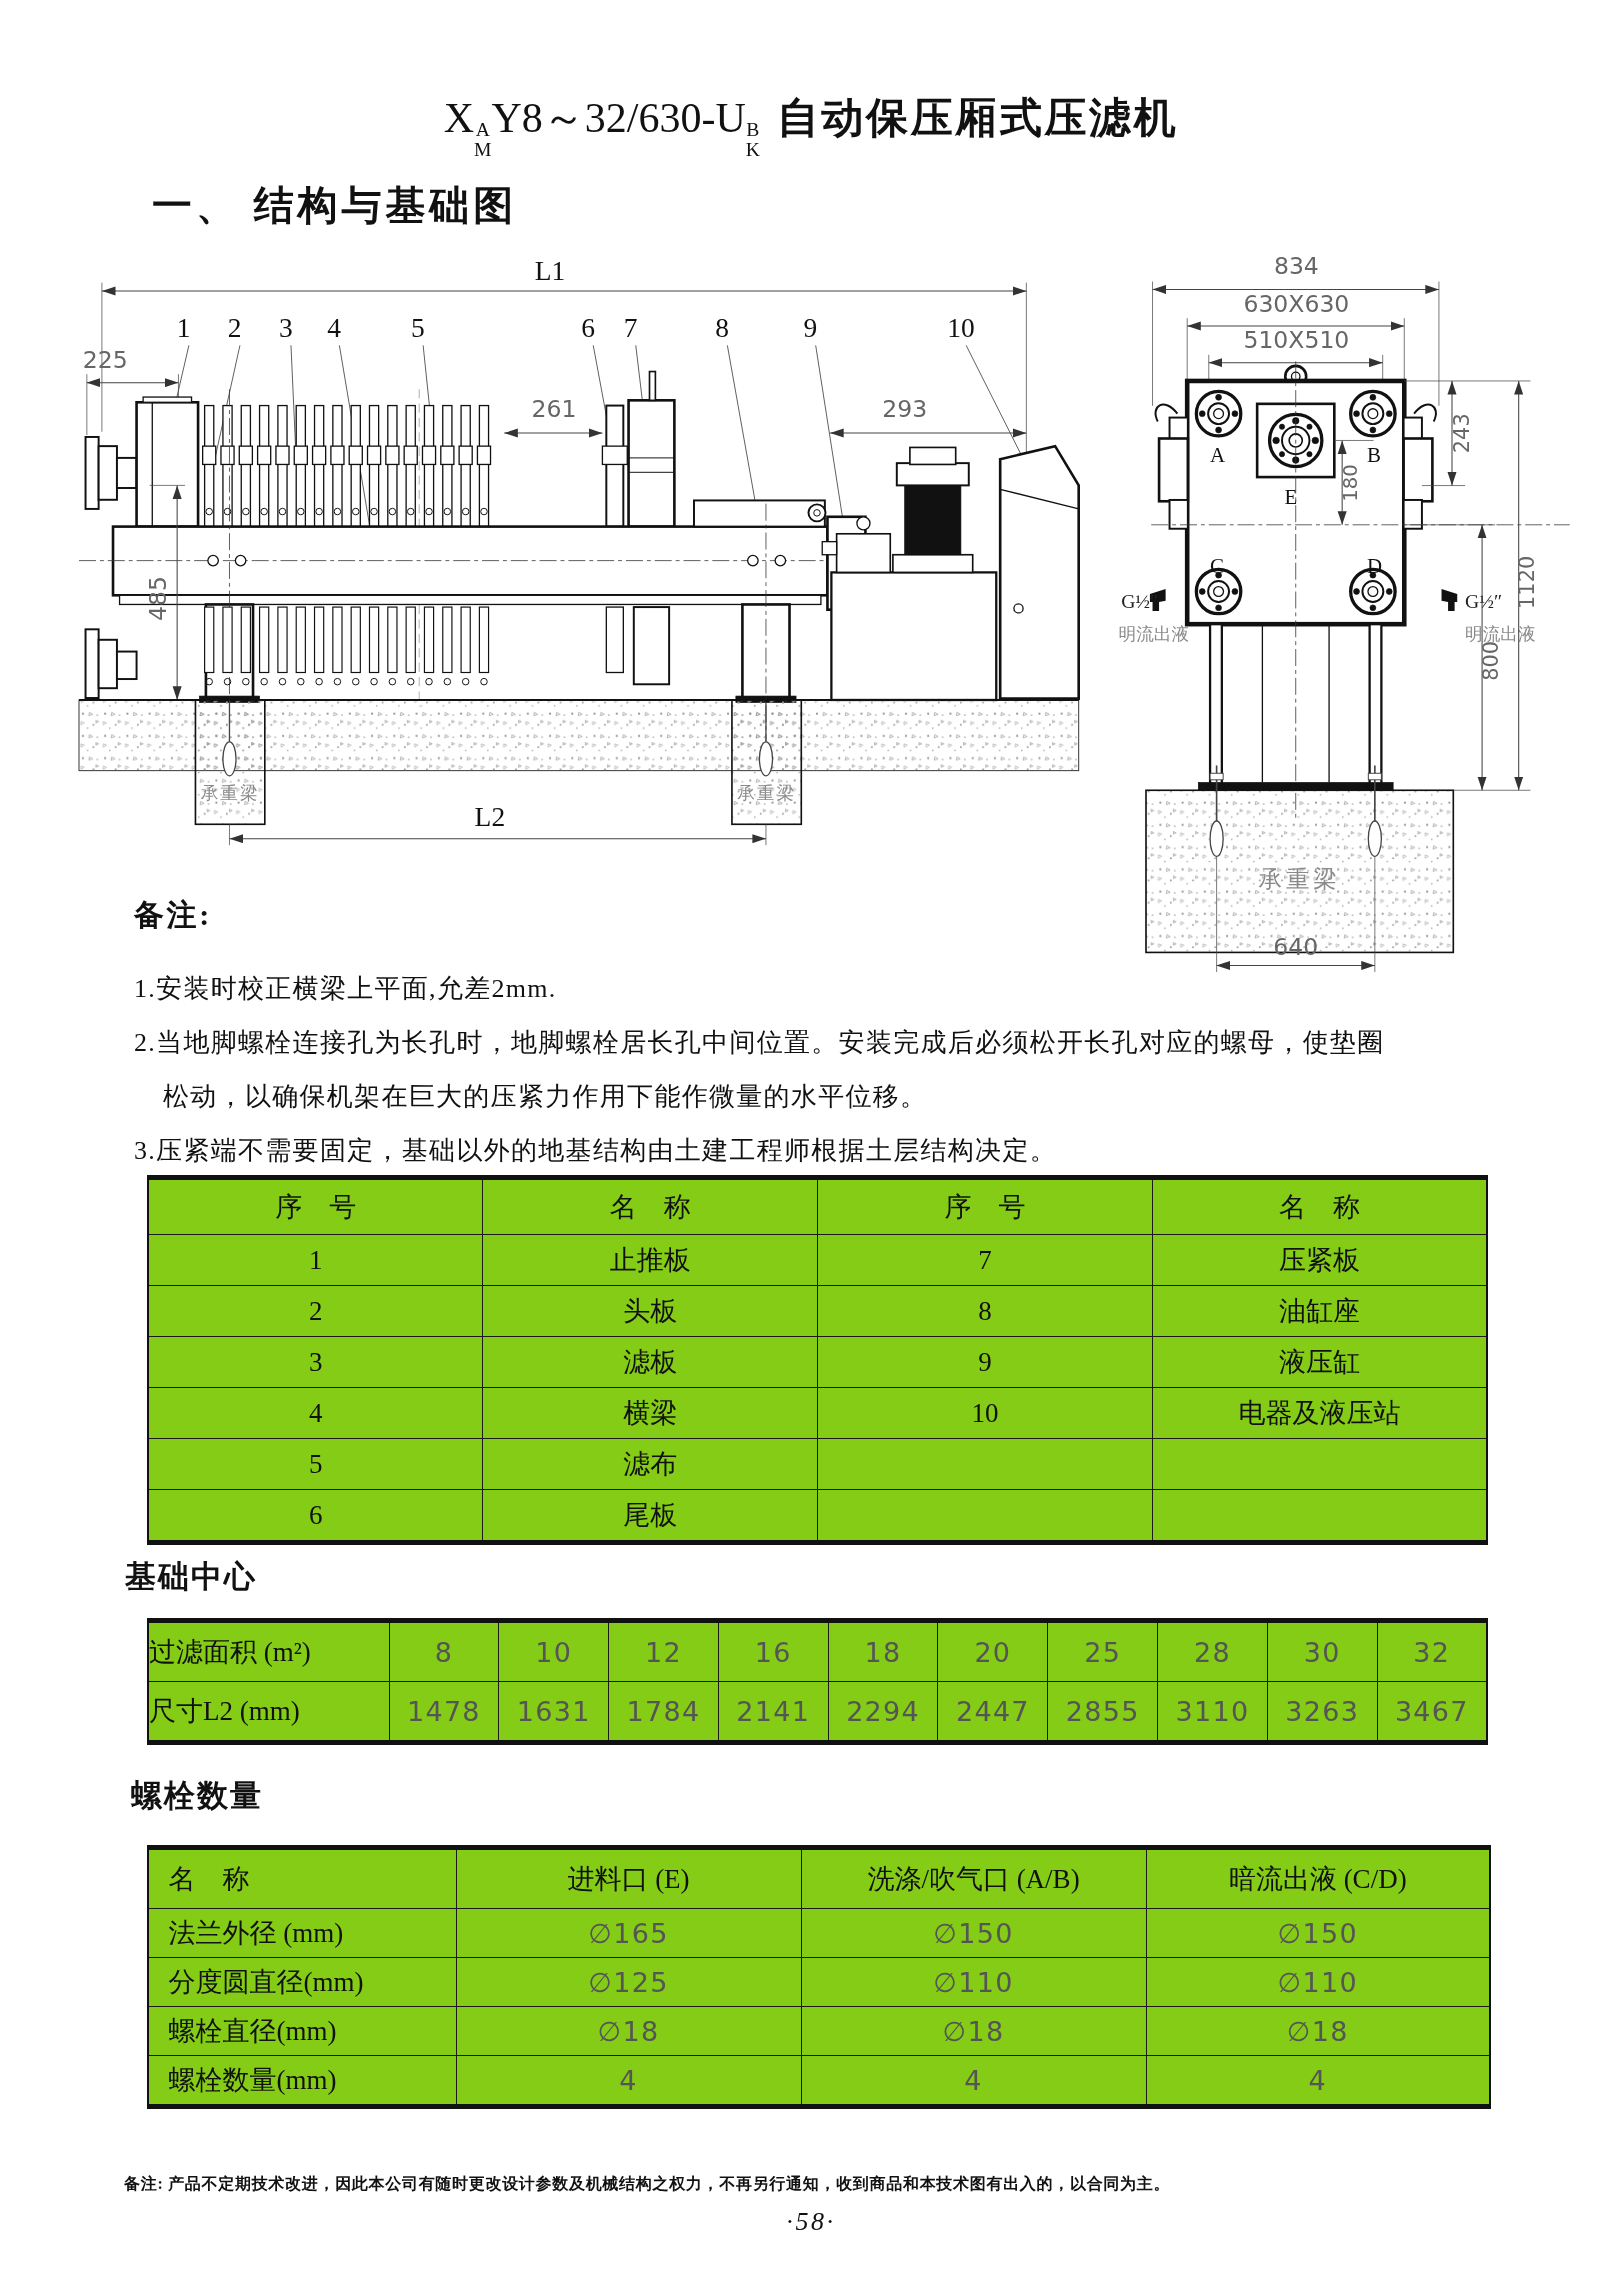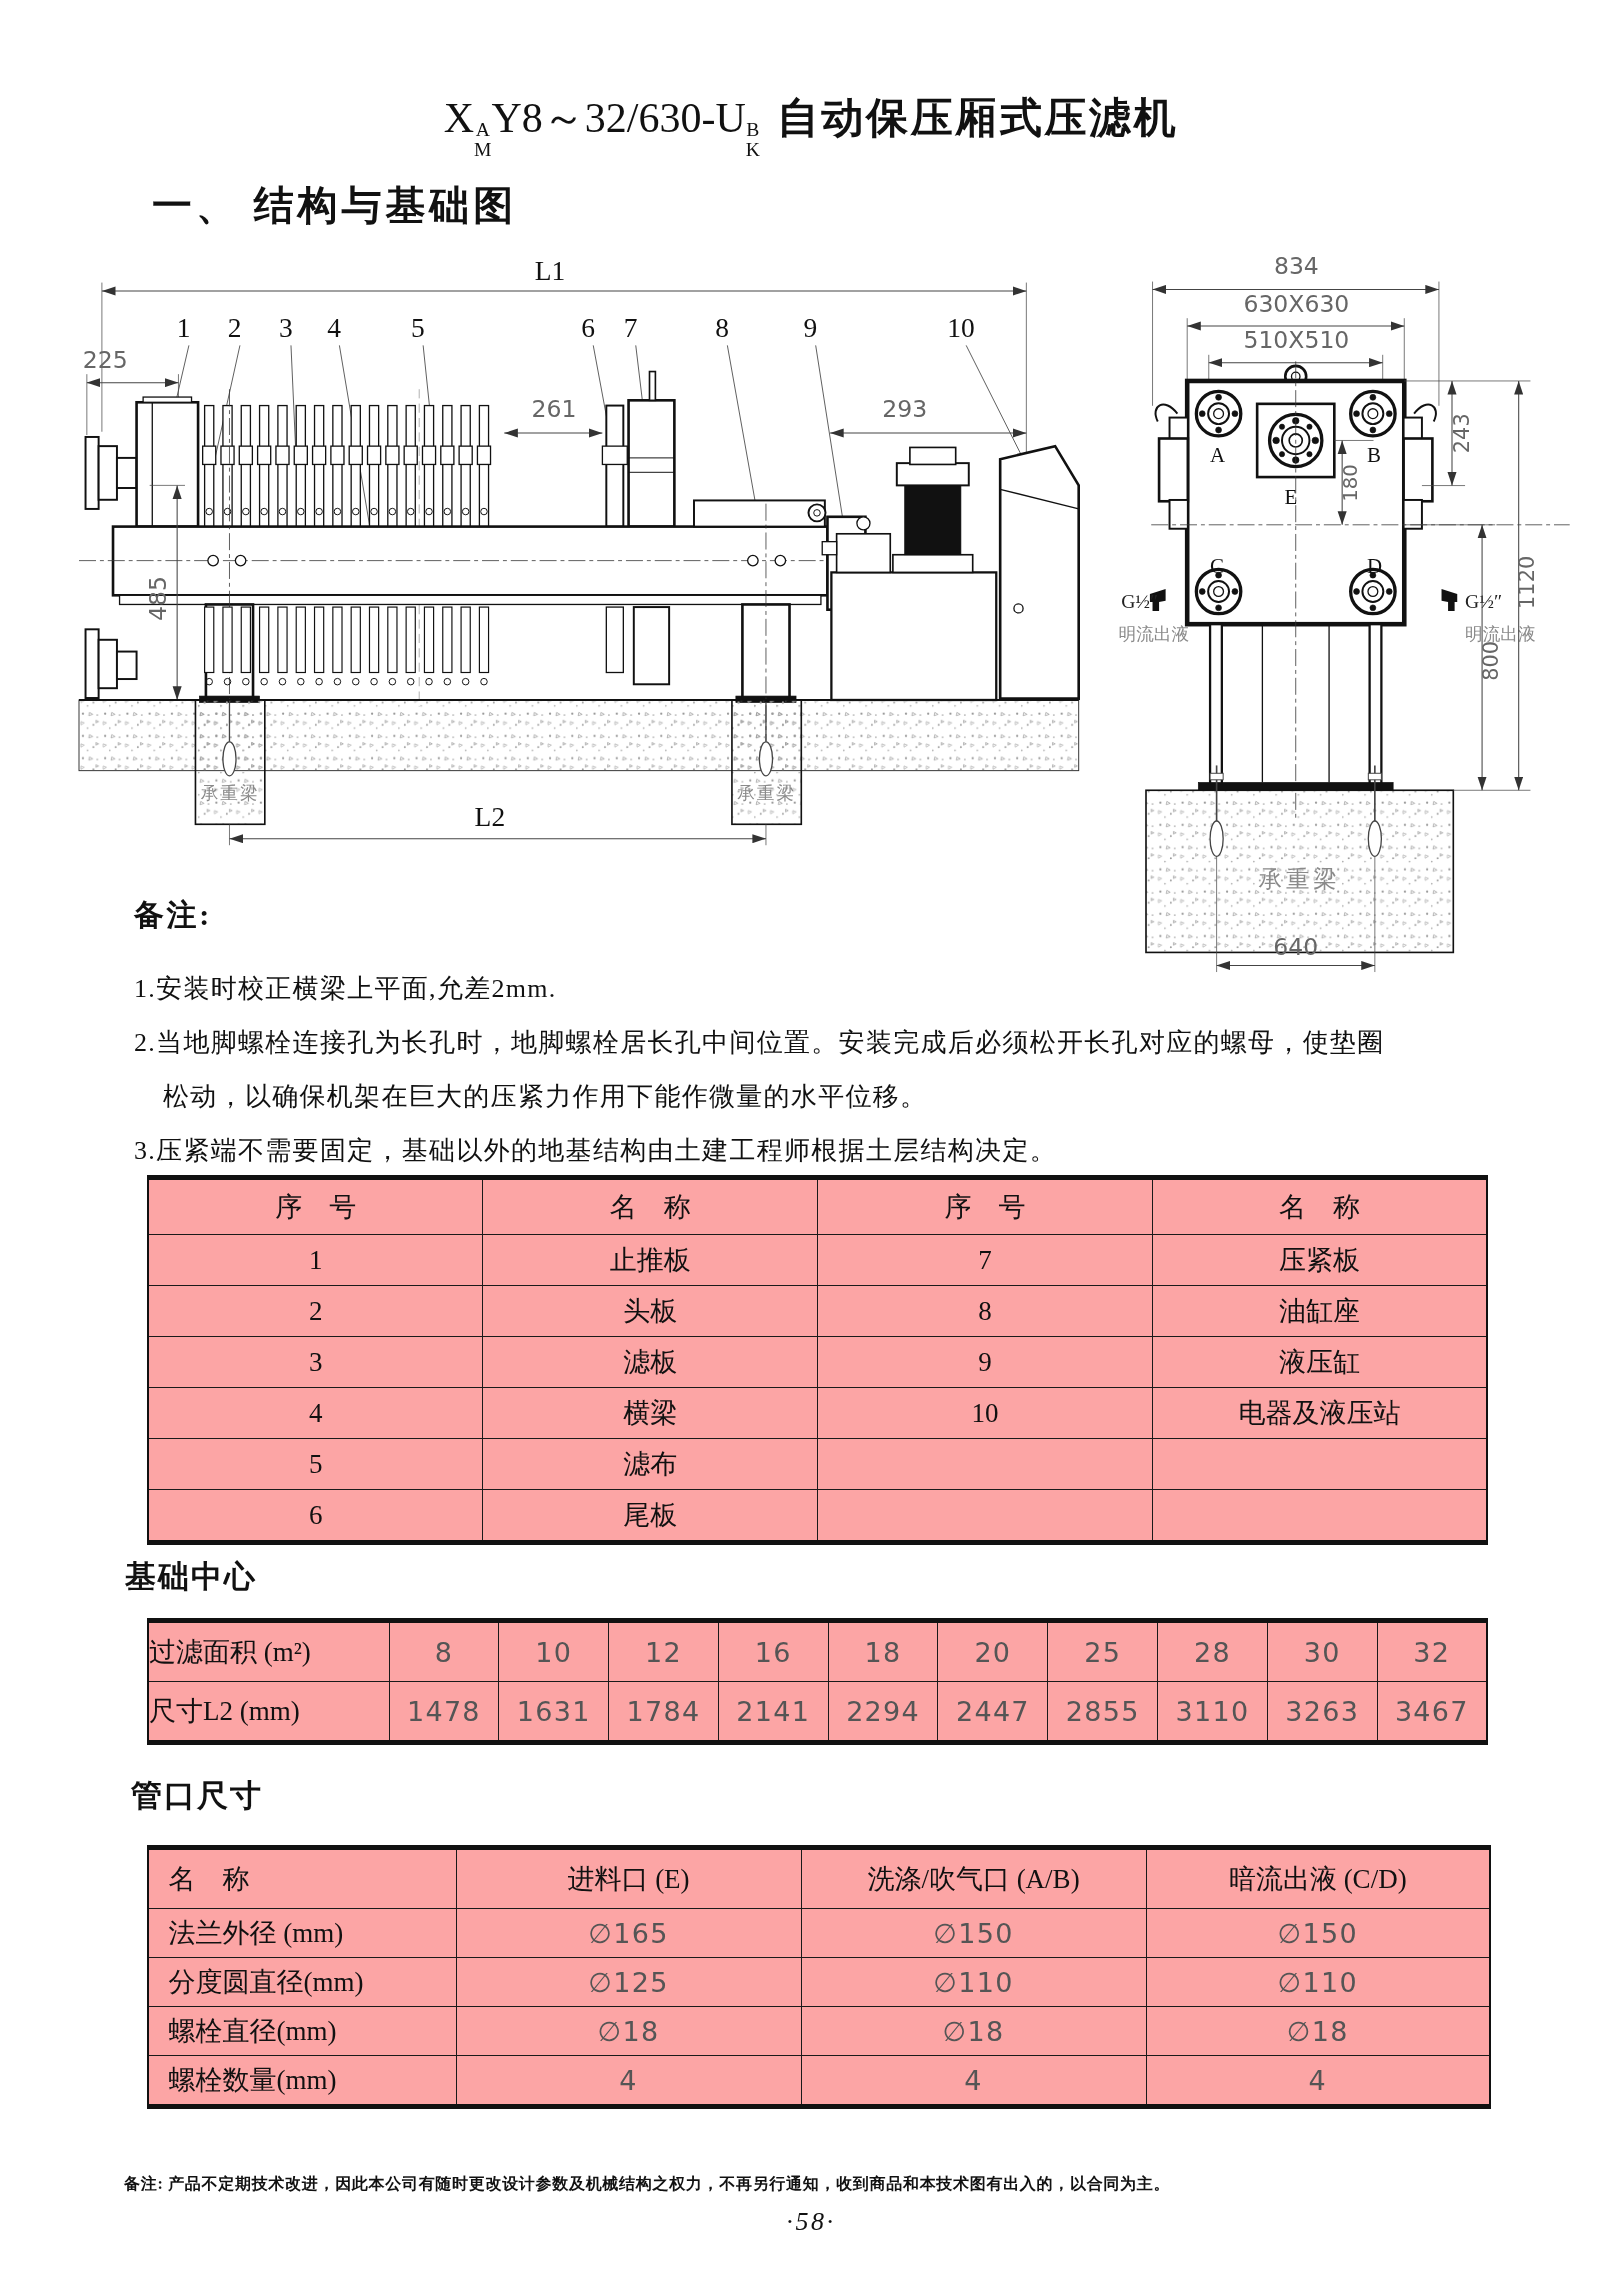--- a/index.html
+++ b/index.html
@@ -12,21 +12,21 @@
   
   .h1{position:absolute;left:152px;top:178px;font-size:40px;font-weight:bold;letter-spacing:3.9px;}
   .h2{position:absolute;font-size:31px;font-weight:bold;letter-spacing:2px;}
   
   .notes{position:absolute;left:134px;top:895px;font-size:26px;letter-spacing:1.3px;}
   .notes .nh{font-size:30px;font-weight:bold;letter-spacing:2.6px;margin-bottom:26px;}
   .notes .ln{line-height:54px;white-space:nowrap;}
   .notes .indent{padding-left:29px;}
   
   .tblwrap{position:absolute;left:147px;width:1341px;}
-  table.tbl{width:100%;border-collapse:collapse;table-layout:fixed;background:#fca5a5;
+  table.tbl{width:100%;border-collapse:collapse;table-layout:fixed;background:#84cc16;
             border:2.6px solid #111;border-top-width:5.9px;border-bottom-width:5.9px;}
   table.tbl td{border:1.6px solid #1a1a1a;text-align:center;font-size:27px;padding:0;overflow:hidden;}
   .t1 td{height:50px;}
   .t1 tr.hd td{height:54px;}
   .t2 td{height:58px;}
   .t2 td.lbl{text-align:left;}
   .t3 tr.hd td{height:58px;}
   .t3 td{height:48px;}
   .t3 td.lbl{text-align:left;padding-left:19.6px;}
   .cad{font-family:"DejaVu Sans","Liberation Sans",sans-serif;color:#555;font-size:27px;letter-spacing:1.3px;}
@@ -544,21 +544,21 @@
         <td class="cad">2447</td>
         <td class="cad">2855</td>
         <td class="cad">3110</td>
         <td class="cad">3263</td>
         <td class="cad">3467</td>
       </tr>
     </tbody>
       </table>
   </div>
 
-  <div class="h2" style="left:131px;top:1775px">管口尺寸</div>
+  <div class="h2" style="left:131px;top:1775px">螺栓数量</div>
   <div class="tblwrap" style="top:1845px">
     <table class="tbl t3">
       <colgroup>
           <col style="width:308px">
           <col style="width:345px">
           <col style="width:345px">
           <col style="width:344px">
         </colgroup>
       <tbody>
           <tr class="hd">

